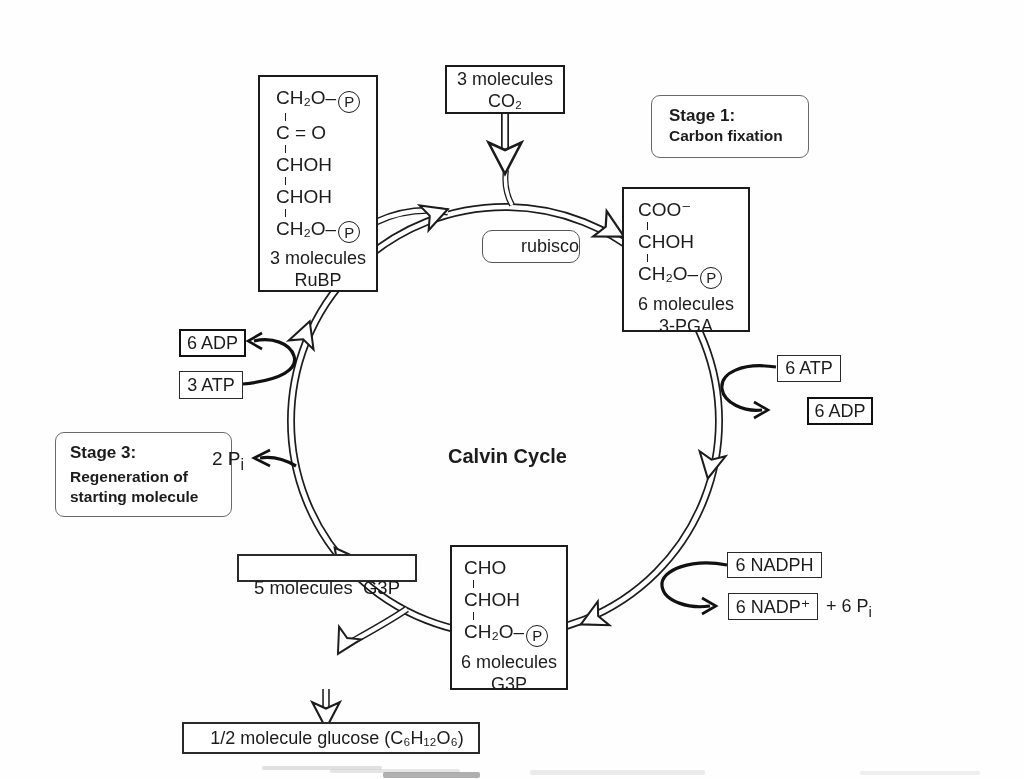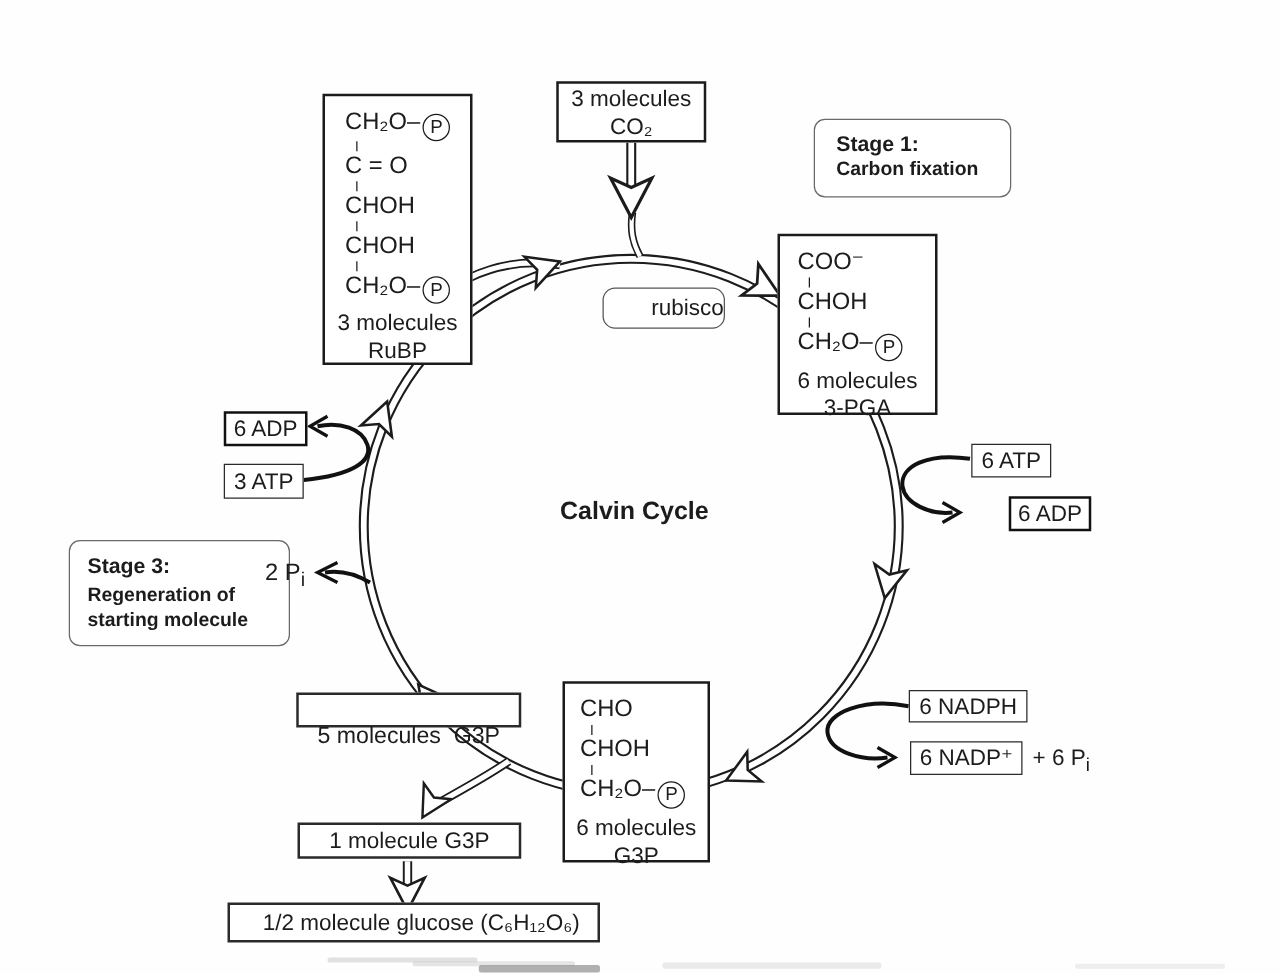--- a/index.html
+++ b/index.html
@@ -20,21 +20,21 @@
   .bond{width:0;height:8px;border-left:1.9px solid #1c1c1c;margin-left:9px;}
   .circP{display:inline-flex;justify-content:center;align-items:center;width:20px;height:20px;border:1.8px solid #1c1c1c;border-radius:50%;font-size:15px;line-height:1;margin-left:2px;vertical-align:-3px;}
   .mol-count{font-size:18px;text-align:center;margin-top:4px;line-height:22px;}
   .mol-name{font-size:18px;text-align:center;line-height:22px;}
   
   .stage-box{background:#fff;border:1.4px solid #6a6a6a;border-radius:9px;padding:9px 8px 8px 17px;}
   .stage-title{font-weight:bold;font-size:17px;line-height:21px;}
   .stage-line{font-weight:bold;font-size:15.5px;line-height:20px;}
   
   .plain-label{font-size:19px;white-space:nowrap;}
-  .center-title{font-weight:bold;font-size:20px;text-align:center;}
+  .center-title{font-weight:bold;font-size:20px;text-align:center;margin-top:47px;}
   .pre{white-space:pre;margin-top:40px;}
   .enzyme-box{background:#fff;border:1.4px solid #555;border-radius:10px;display:flex;justify-content:flex-end;align-items:center;font-size:18px;}
   .frag{position:absolute;z-index:1;border-radius:2px;}
 </style>
 </head>
 <body>
 
 <div id="stage">
 
   <svg id="diagram-svg" width="1024" height="779" viewBox="0 0 1024 779">
@@ -187,23 +187,20 @@
 
   <div class="abs small-box thick" style="left:179px;top:329px;width:67px;height:28px;">
     <span>6 ADP</span>
   </div>
   <div class="abs small-box" style="left:179px;top:371px;width:64px;height:28px;">
     <span>3 ATP</span>
   </div>
 
   <div class="abs center-title" style="left:425px;top:398px;width:165px;">Calvin Cycle</div>
 
-  <div class="abs small-box" style="left:238px;top:658px;width:179px;height:29px;border-width:2.4px;">
-    <span>1 molecule G3P</span>
-  </div>
 
   <div class="abs small-box" style="left:182px;top:722px;width:298px;height:32px;border-width:2.4px;padding-left:12px;">
     <span>1/2 molecule glucose (C₆H₁₂O₆)</span>
   </div>
 
   <div class="frag" style="left:262px;top:766px;width:120px;height:4px;background:#c4c4c4;opacity:.5;"></div>
   <div class="frag" style="left:330px;top:769px;width:130px;height:4px;background:#cfcfcf;opacity:.55;"></div>
   <div class="frag" style="left:383px;top:772px;width:97px;height:6px;background:#8f8f8f;opacity:.7;"></div>
   <div class="frag" style="left:530px;top:770px;width:175px;height:5px;background:#d6d6d6;opacity:.5;"></div>
   <div class="frag" style="left:860px;top:771px;width:120px;height:4px;background:#dedede;opacity:.5;"></div>

